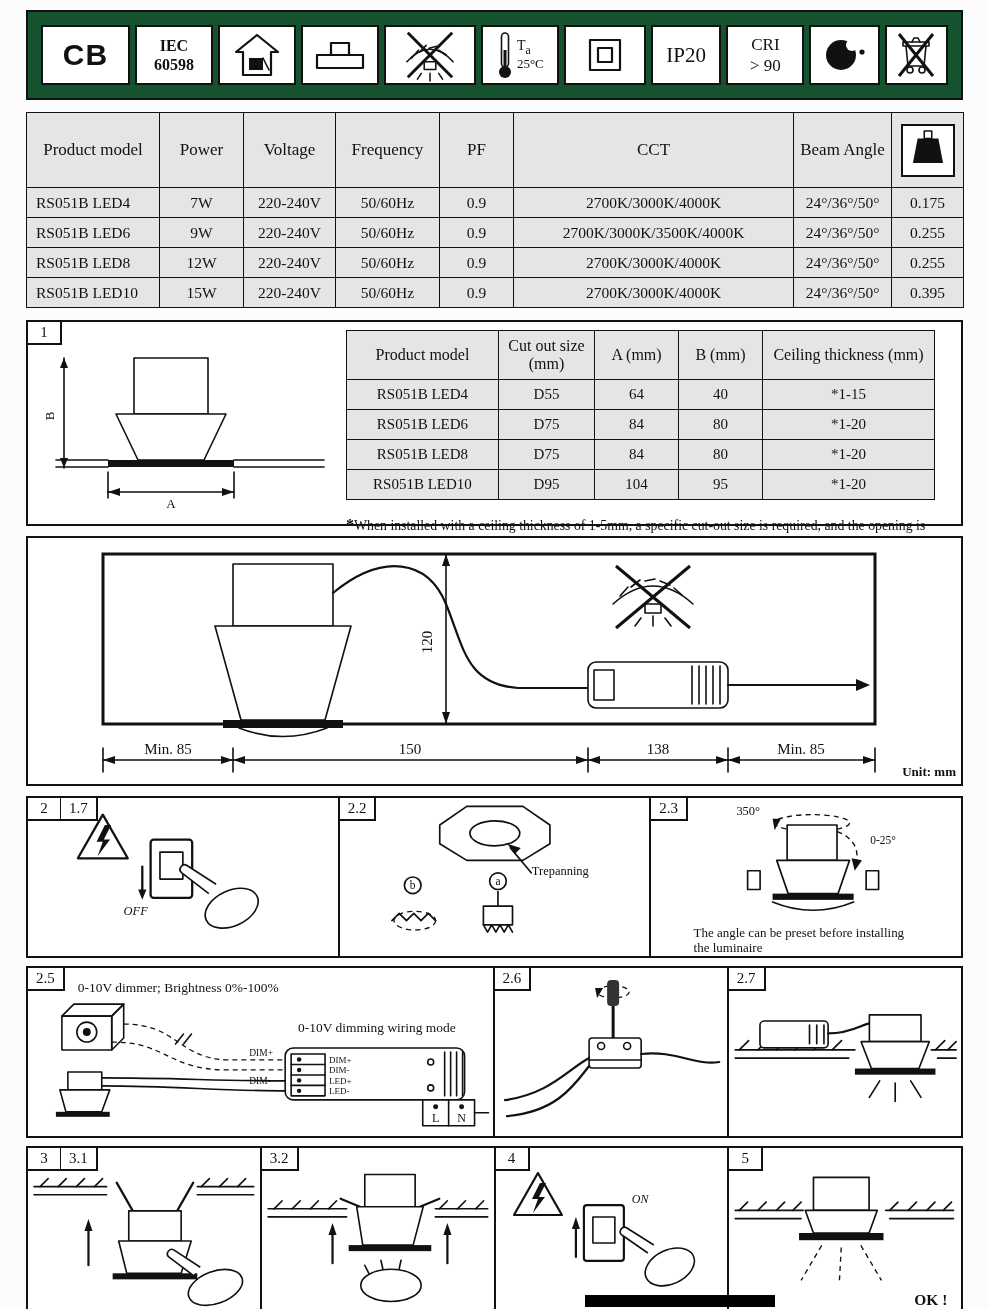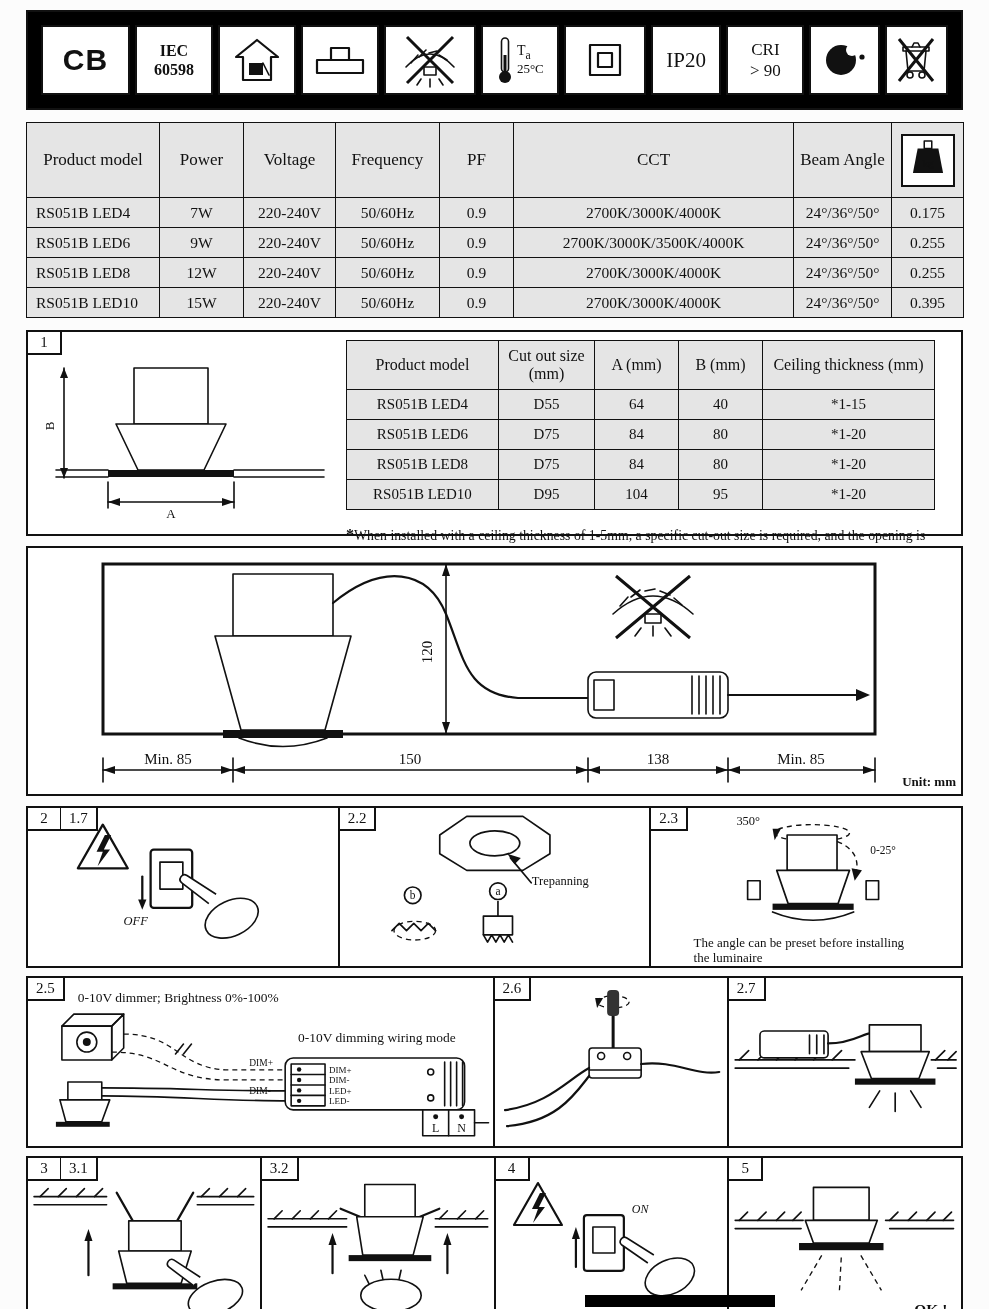--- a/index.html
+++ b/index.html
@@ -1,19 +1,19 @@
 <!DOCTYPE html>
 <html><head>
 <meta charset="utf-8">
 <style>
   html,body{margin:0;padding:0;background:#e9e9e9;}
   .page{width:989px;height:1309px;margin:0 auto;background:#fcfcfc;position:relative;
         padding:10px 26px;box-sizing:border-box;font-family:"Liberation Serif",serif;color:#111;overflow:hidden;}
   
-  .cert-strip{border:2px solid #111;height:100px;display:flex;gap:5px;padding:13px;box-sizing:border-box;margin-bottom:12px;background:#000000;}
+  .cert-strip{border:2px solid #111;height:90px;display:flex;gap:5px;padding:13px;box-sizing:border-box;margin-bottom:12px;background:#14532d;}
   .cert-box{border:2px solid #111;display:flex;flex-direction:column;align-items:center;justify-content:center;background:#fff;gap:1px;}
   .cert-strip > div:nth-child(1){flex:1.15}.cert-strip > div:nth-child(2){flex:1}
   .cert-strip > div:nth-child(3){flex:1}.cert-strip > div:nth-child(4){flex:1}
   .cert-strip > div:nth-child(5){flex:1.2}.cert-strip > div:nth-child(6){flex:1}
   .cert-strip > div:nth-child(7){flex:1.05}.cert-strip > div:nth-child(8){flex:.9}
   .cert-strip > div:nth-child(9){flex:1}.cert-strip > div:nth-child(10){flex:.9}
   .cert-strip > div:nth-child(11){flex:.8}.cert-strip > div:nth-child(12){flex:.8}
   .cb-txt{font-family:"Liberation Sans",sans-serif;font-weight:bold;font-size:30px;letter-spacing:1px;}
   .iec-txt{font-weight:bold;font-size:16px;line-height:1.1;text-align:right;}
   .big-txt{font-size:21px;}

